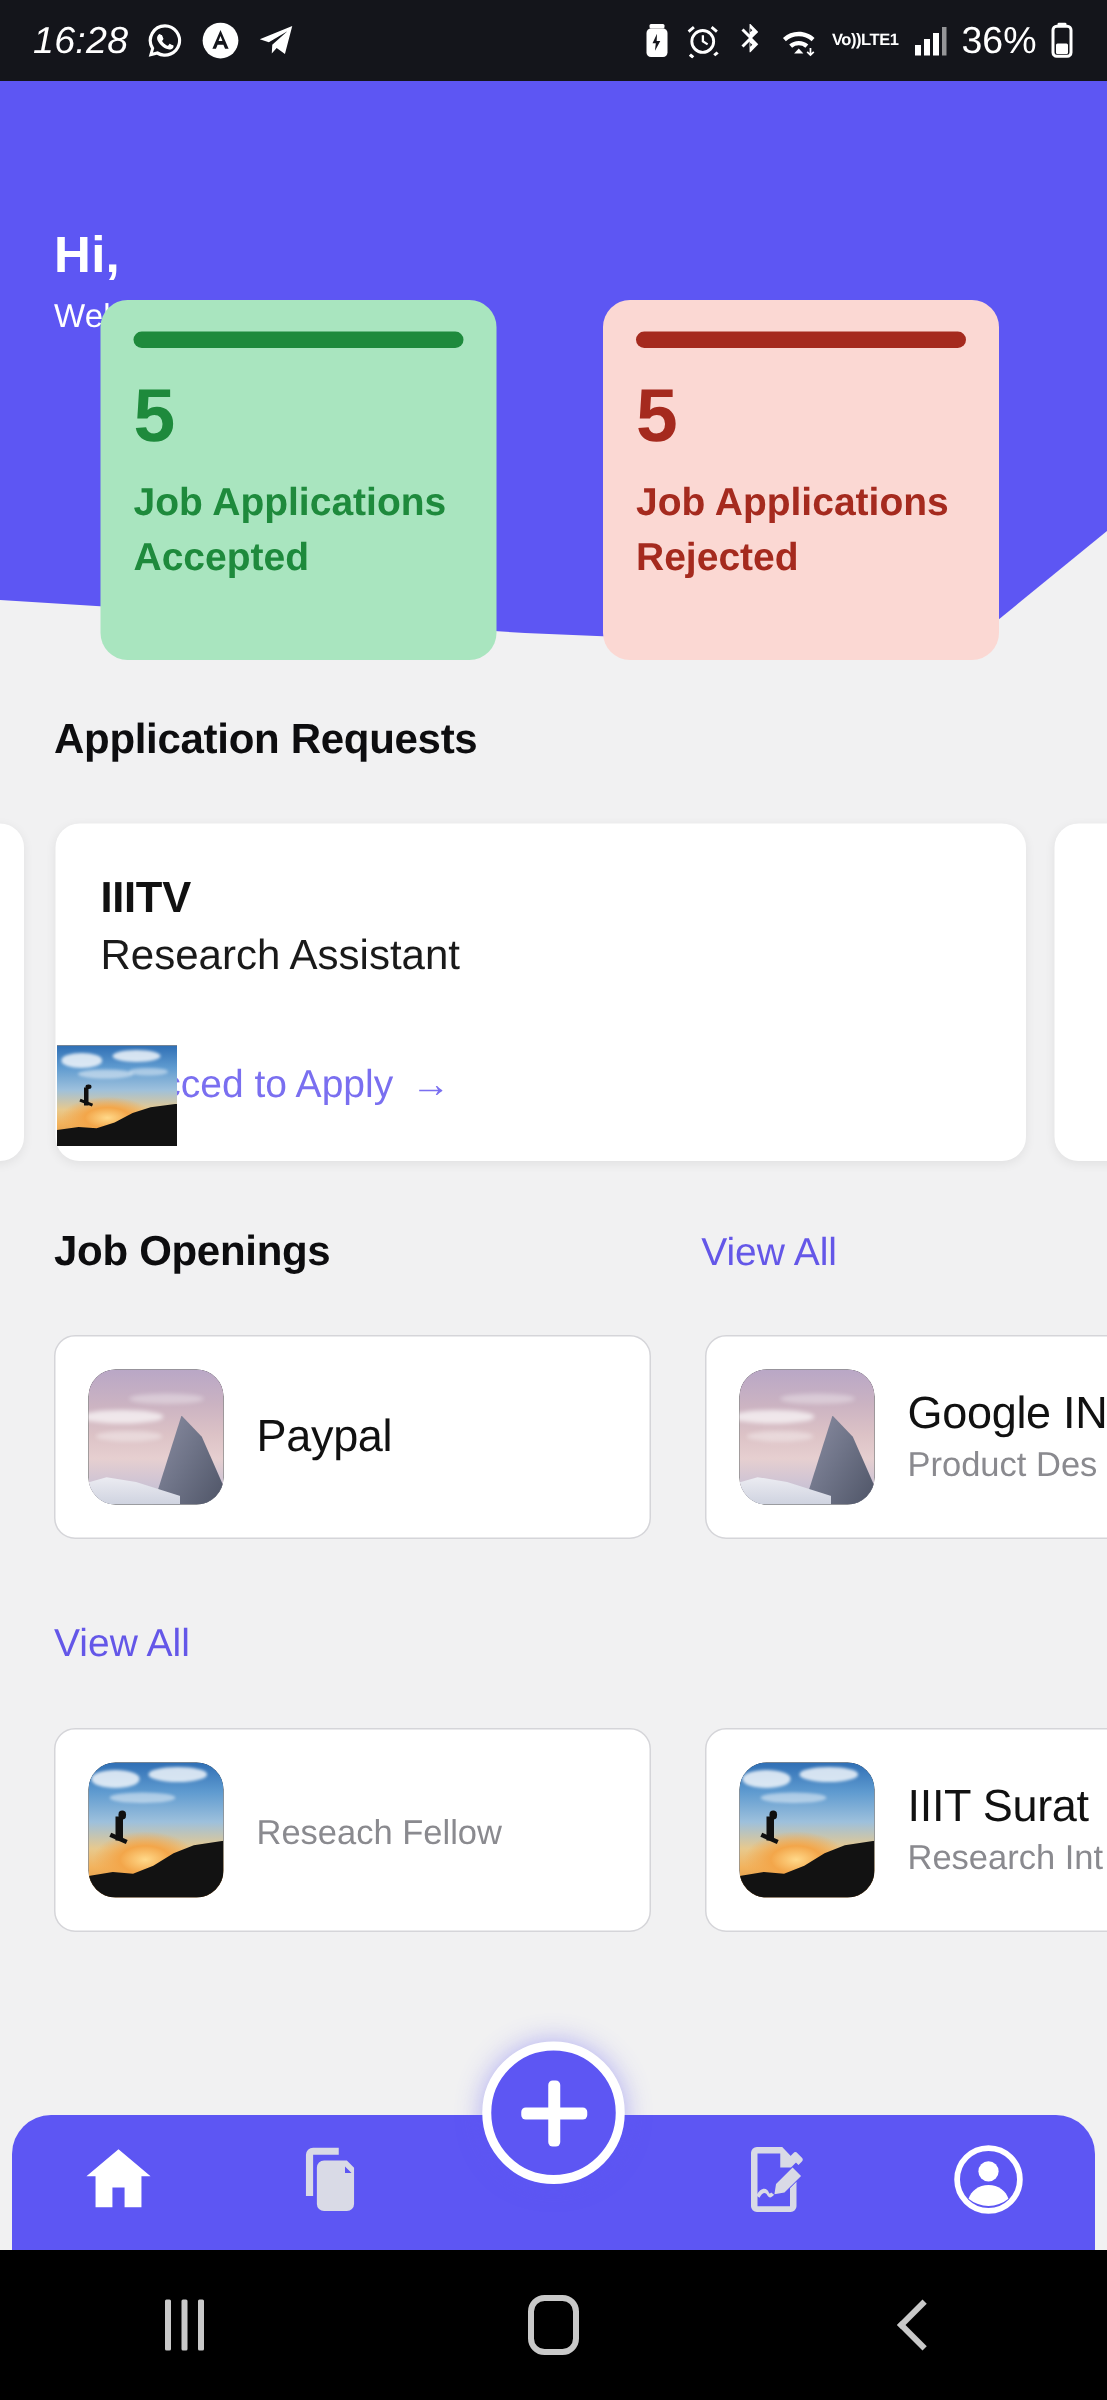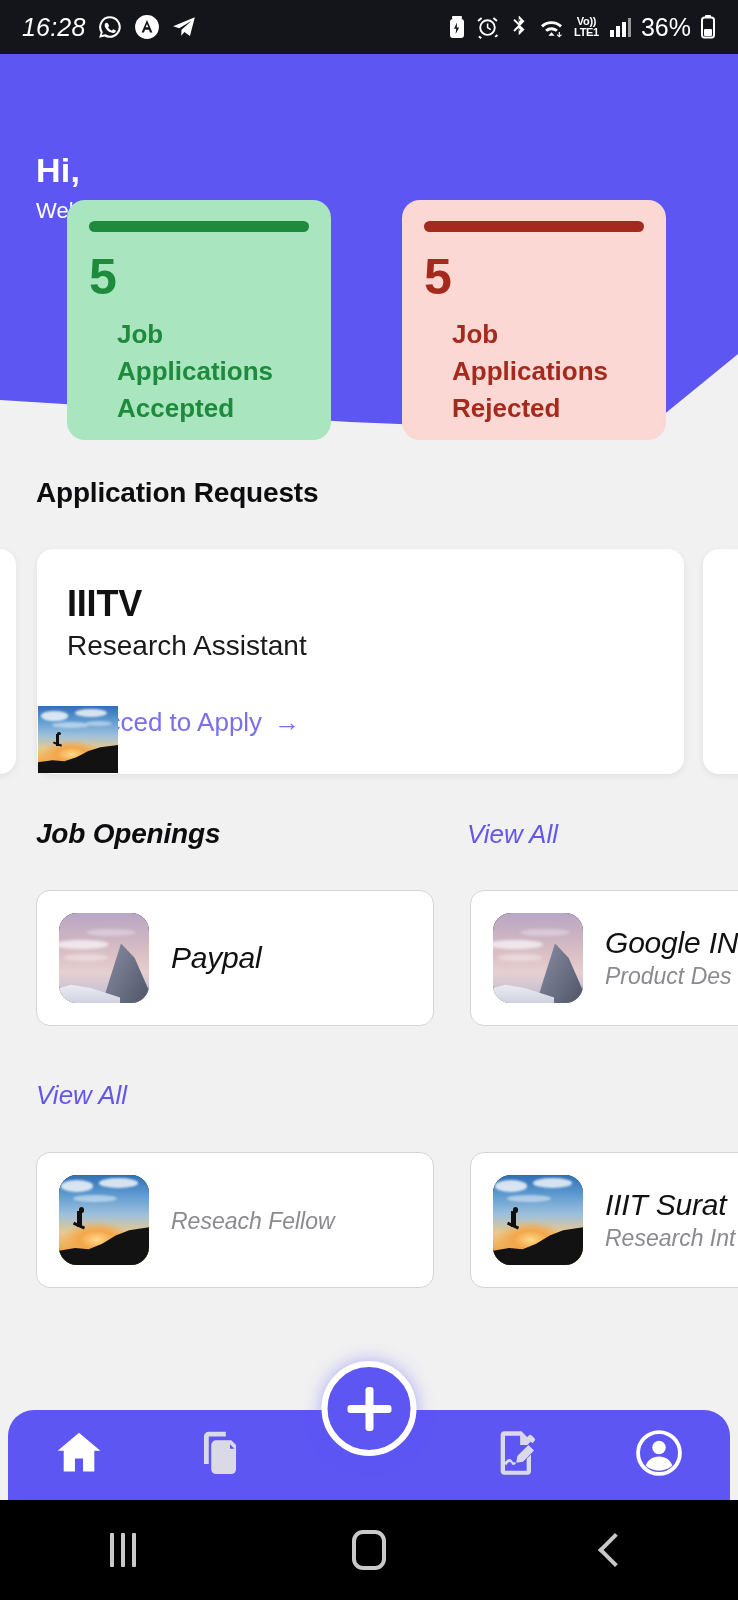--- a/index.html
+++ b/index.html
@@ -15,21 +15,21 @@
   .statusbar{
     position:absolute;left:0;top:0;width:738px;height:54px;
     background:#14151b;color:#fff;
     display:flex;align-items:center;justify-content:space-between;
     padding:0 22px;z-index:50;
   }
   .sb-left{display:flex;gap:11px;font-style:italic;}
   .sb-right{display:flex;align-items:center;gap:9px;}
   .sb-time{font-size:25px;font-weight:400;letter-spacing:.2px;}
   .sb-ico{display:inline-flex;align-items:center;justify-content:center;}
-  .volte{display:flex;flex-direction:column;align-items:center;line-height:1;}
+  .volte{display:flex;flex-direction:row;align-items:center;line-height:1;}
   .volte b{font-size:11px;font-weight:700;letter-spacing:-.3px;}
   .volte i{font-size:11px;font-style:normal;font-weight:700;letter-spacing:-.3px;}
   .sb-batt{font-size:25px;font-weight:400;}
 
   
   .hero{
     position:absolute;left:0;top:54px;width:738px;height:380px;z-index:1;
   }
   .hero svg{display:block;width:738px;height:380px;}
 
@@ -42,21 +42,21 @@
   
   .stats{
     position:absolute;left:0;top:200px;width:738px;z-index:6;
     display:flex;gap:71px;padding:0 67px;
   }
   .stat{
     width:264px;height:240px;border-radius:18px;padding:21px 22px 0 22px;
   }
   .stat .bar{height:11px;border-radius:6px;width:100%;}
   .stat .num{font-size:50px;font-weight:700;line-height:1;margin-top:20px;}
-  .stat .lbl{font-size:26px;font-weight:700;line-height:1.42;margin-top:14px;margin-left:28px;}
+  .stat .lbl{font-size:26px;font-weight:700;line-height:1.42;margin-top:14px;}
   .stat.green{background:#a9e5bf;}
   .stat.green .bar{background:#1e8a3c;}
   .stat.green .num,.stat.green .lbl{color:#1e8a3c;}
   .stat.red{background:#fbd8d3;}
   .stat.red .bar{background:#a52a1e;}
   .stat.red .num,.stat.red .lbl{color:#a52a1e;}
 
   
   .sec-title{
     font-size:28px;font-weight:700;color:#0d0d0f;letter-spacing:-.2px;
@@ -69,21 +69,21 @@
   .req-row{
     position:absolute;left:0;top:549px;width:738px;height:225px;z-index:4;
   }
   .req-card{
     position:absolute;top:0;height:225px;background:#fff;border-radius:16px;
     box-shadow:0 2px 7px rgba(0,0,0,.07);
   }
   .req-card.main{left:37px;width:647px;padding:34px 30px 0 30px;}
   .req-card.peek-l{left:-44px;width:60px;}
   .req-card.peek-r{left:703px;width:80px;}
-  .req-org{font-size:36px;font-weight:700;color:#111;letter-spacing:-.2px;}
+  .req-org{font-size:29px;font-weight:700;color:#111;letter-spacing:-.2px;}
   .req-role{font-size:28px;font-weight:400;color:#1a1a1a;margin-top:5px;}
   .req-apply{
     position:absolute;left:30px;bottom:36px;
     font-size:26px;color:#7a6ff0;display:flex;align-items:center;gap:12px;
   }
   .req-thumb{
     position:absolute;right:29px;top:44px;width:80px;height:67px;overflow:hidden;
   }
 
   
@@ -113,21 +113,21 @@
     background:linear-gradient(120deg,#8d8fa4 0%, #6f7488 45%, #4b5163 100%);
     clip-path:polygon(36% 0%,62% 24%,100% 100%,0% 100%);
   }
   .alpine .snow{
     position:absolute;left:-10%;bottom:0;width:78%;height:26%;
     background:linear-gradient(#f3f2f6,#cfd3e0);
     clip-path:polygon(0% 48%,30% 22%,58% 36%,100% 76%,100% 100%,0% 100%);
   }
 
   
-  .sec{position:absolute;left:0;width:586px;z-index:3;font-style:italic;}
+  .sec{position:absolute;left:0;width:586px;z-index:3;}
   .sec-head{
     position:absolute;left:36px;right:28px;top:0;
     display:flex;align-items:center;justify-content:space-between;
   }
   .row{position:absolute;left:0;top:72px;width:738px;height:136px;}
   .tile{
     position:absolute;top:0;height:136px;background:#fff;
     border:1px solid #d5d5d9;border-radius:14px;
     display:flex;align-items:center;padding:0 22px;gap:22px;overflow:hidden;
   }

